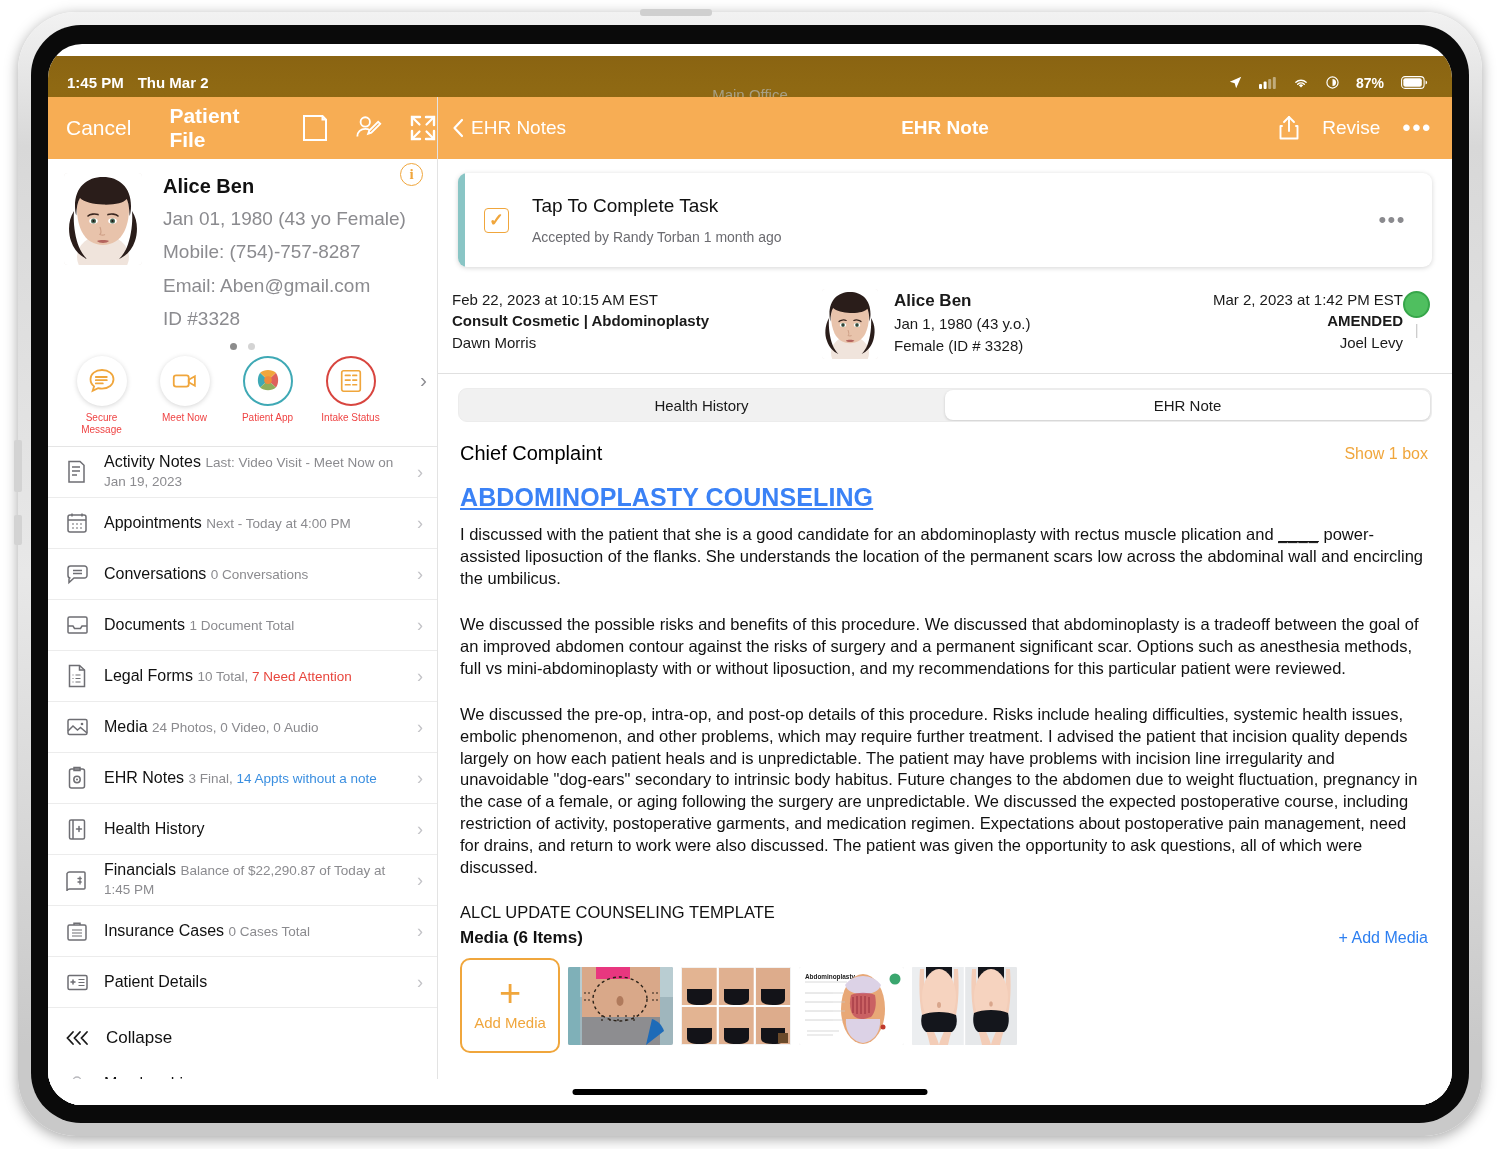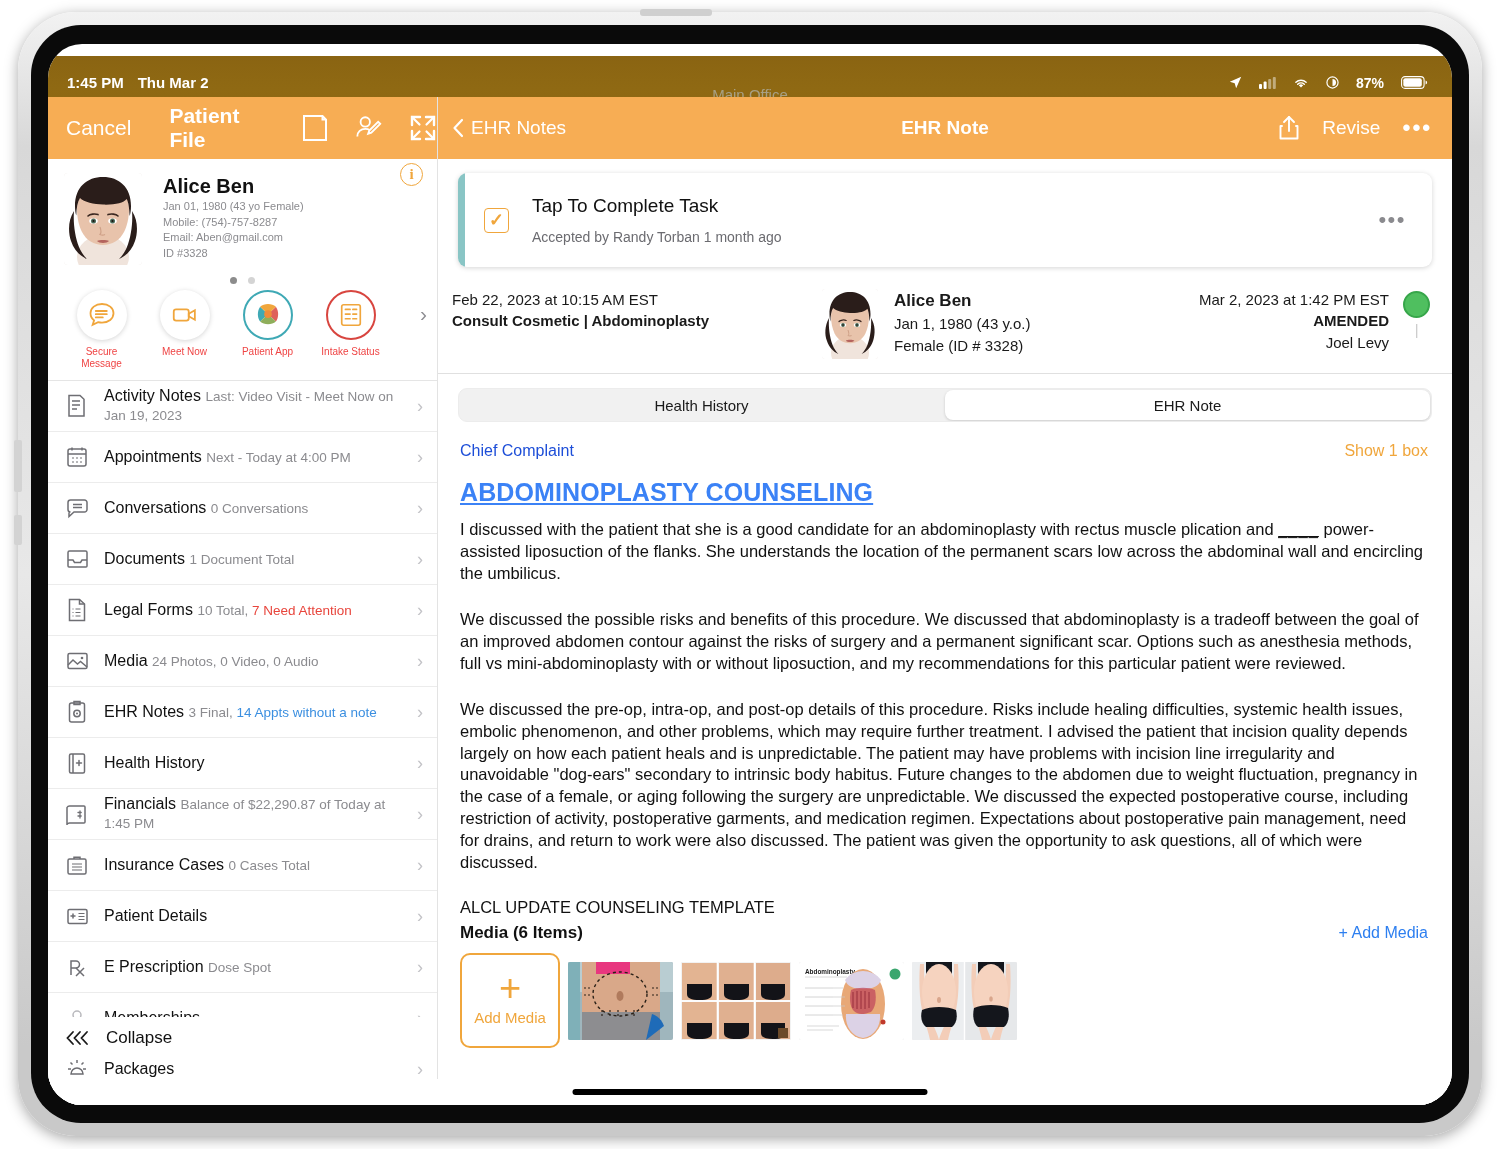--- a/index.html
+++ b/index.html
@@ -95,21 +95,21 @@
   #patient-head {
     display: flex; padding: 14px 16px 6px 16px; position: relative;
   }
   #avatar-big {
     width: 78px; height: 92px; flex: 0 0 78px;
     border-radius: 4px; overflow:hidden; background: #efe6e2;
   }
   #patient-meta { margin-left: 21px; padding-top: 2px; }
   #patient-meta .pname { font-size: 20px; font-weight: 600; color: #111; }
   #patient-meta .pline {
-    font-size: 11px; color: #8b8b8f; line-height: 1.33; margin-top: 1px;
+    font-size: 19px; color: #8b8b8f; line-height: 1.33; margin-top: 8px;
   }
   #info-badge {
     position: absolute; right: 14px; top: 4px;
     width: 23px; height: 23px; border-radius: 50%;
     border: 1.6px solid #f0a63c; color: #f0a63c;
     font-size: 15px; font-weight: 700; font-family: "Liberation Serif", serif;
     display:flex; align-items:center; justify-content:center;
   }
 
   
@@ -207,21 +207,21 @@
   #nh-left { width: 360px; font-size: 15px; color:#1a1a1a; line-height: 1.42; }
   #nh-left .b { font-weight: 700; }
   #nh-center { display:flex; align-items:flex-start; margin-left: 10px;}
   #nh-avatar { width: 56px; height: 70px; border-radius:3px; overflow:hidden; background:#efe6e2;}
   #nh-ctext { margin-left: 16px; font-size: 15px; line-height: 1.44; color:#1a1a1a; }
   #nh-ctext .nm { font-size: 17px; font-weight: 700; }
   #nh-right {
     margin-left:auto; text-align:right; font-size:15px; line-height:1.42; color:#1a1a1a;
     display:flex; align-items:flex-start;
   }
-  #nh-right .stack { margin-right: 14px; }
+  #nh-right .stack { }
   #nh-right .amended { font-weight: 700; }
   #status-dot {
     width: 27px; height: 27px; border-radius:50%;
     border: 2px solid #37a64a; background: #4fbf5f; margin-top: 2px;
     position: relative;
   }
   #status-dot::after{
     content:""; position:absolute; left:50%; top:31px; transform:translateX(-50%);
     width:1.5px; height:14px; background:#bdbdbd;
   }
@@ -237,21 +237,21 @@
     font-size: 15px; color: #1a1a1a;
   }
   #segmented .seg.active {
     background:#fff; border-radius: 8px; box-shadow: 0 1px 3px rgba(0,0,0,.16);
     margin: 1px; font-weight: 500;
   }
 
   
   #note-body { flex:1; overflow:hidden; padding: 20px 24px 0 22px; position:relative;}
   #cc-row { display:flex; align-items:center; }
-  #cc-row .cc { font-size: 16px; color:#1d4ed8; }
+  #cc-row .cc { font-size: 20px; color:#000000; }
   #cc-row .showbox { margin-left:auto; font-size: 16px; color:#f0a63c; }
   #note-h1 {
     font-size: 25px; font-weight: 700; color:#3b82f6; text-decoration: underline;
     margin-top: 18px; letter-spacing: .1px;
   }
   .para {
     font-size: 16.5px; color:#111; line-height: 1.33; margin-top: 12px;
     text-align: left;
   }
   .para.gap { margin-top: 24px; }
@@ -693,20 +693,21 @@
           <span class="t1" style="display:block">Tap To Complete Task</span>
           <span class="t2" style="display:block">Accepted by Randy Torban 1 month ago</span>
         </span>
         <span id="task-more">•••</span>
       </div>
 
       <div id="note-head">
         <div id="nh-left">
           <div>Feb 22, 2023 at 10:15 AM EST</div>
           <div class="b">Consult Cosmetic | Abdominoplasty</div>
+          <div>Dawn Morris</div>
         </div>
         <div id="nh-center">
           <div id="nh-avatar">
             <svg viewBox="0 0 56 70" width="56" height="70">
               <rect width="56" height="70" fill="#ffffff"></rect>
               <ellipse cx="28" cy="64" rx="19" ry="17" fill="#f0e4dc"></ellipse>
               <path d="M9 27c0-13 8-21 19-21s19 8 19 21c0 7-1.5 13-3.6 17.5-3 6-8.7 9.8-15.4 9.8s-12.4-3.8-15.4-9.8C10.5 40 9 34 9 27z" fill="#e8c3ab"></path>
               <path d="M7.5 25C7.5 10.5 16.3 3 28 3s20.5 7.5 20.5 22c0 3-.5 6-1 7.5-.2-5.3-.8-10.5-2.2-12.8-2.2 3-8.8 4.5-17.3 4.2-6.6-.2-14-1.8-16.9-4.8-1.8 3-2.6 7.6-2.7 13.4-.5-1.5-.9-4.5-.9-7.5z" fill="#2a1d1a"></path>
               <path d="M7 29c-.7 9 .7 19.5 3.6 27 1.5 3.8 3.6 6.8 5.8 9-5-2.2-9.4-6.8-11.6-13.5C2.6 45.8 2.6 36.8 7 29z" fill="#2a1d1a"></path>
               <path d="M49 29c.7 9-.7 19.5-3.6 27-1.5 3.8-3.6 6.8-5.8 9 5-2.2 9.4-6.8 11.6-13.5 2.2-6.7 2.2-15.7-2.2-22.5z" fill="#2a1d1a"></path>

